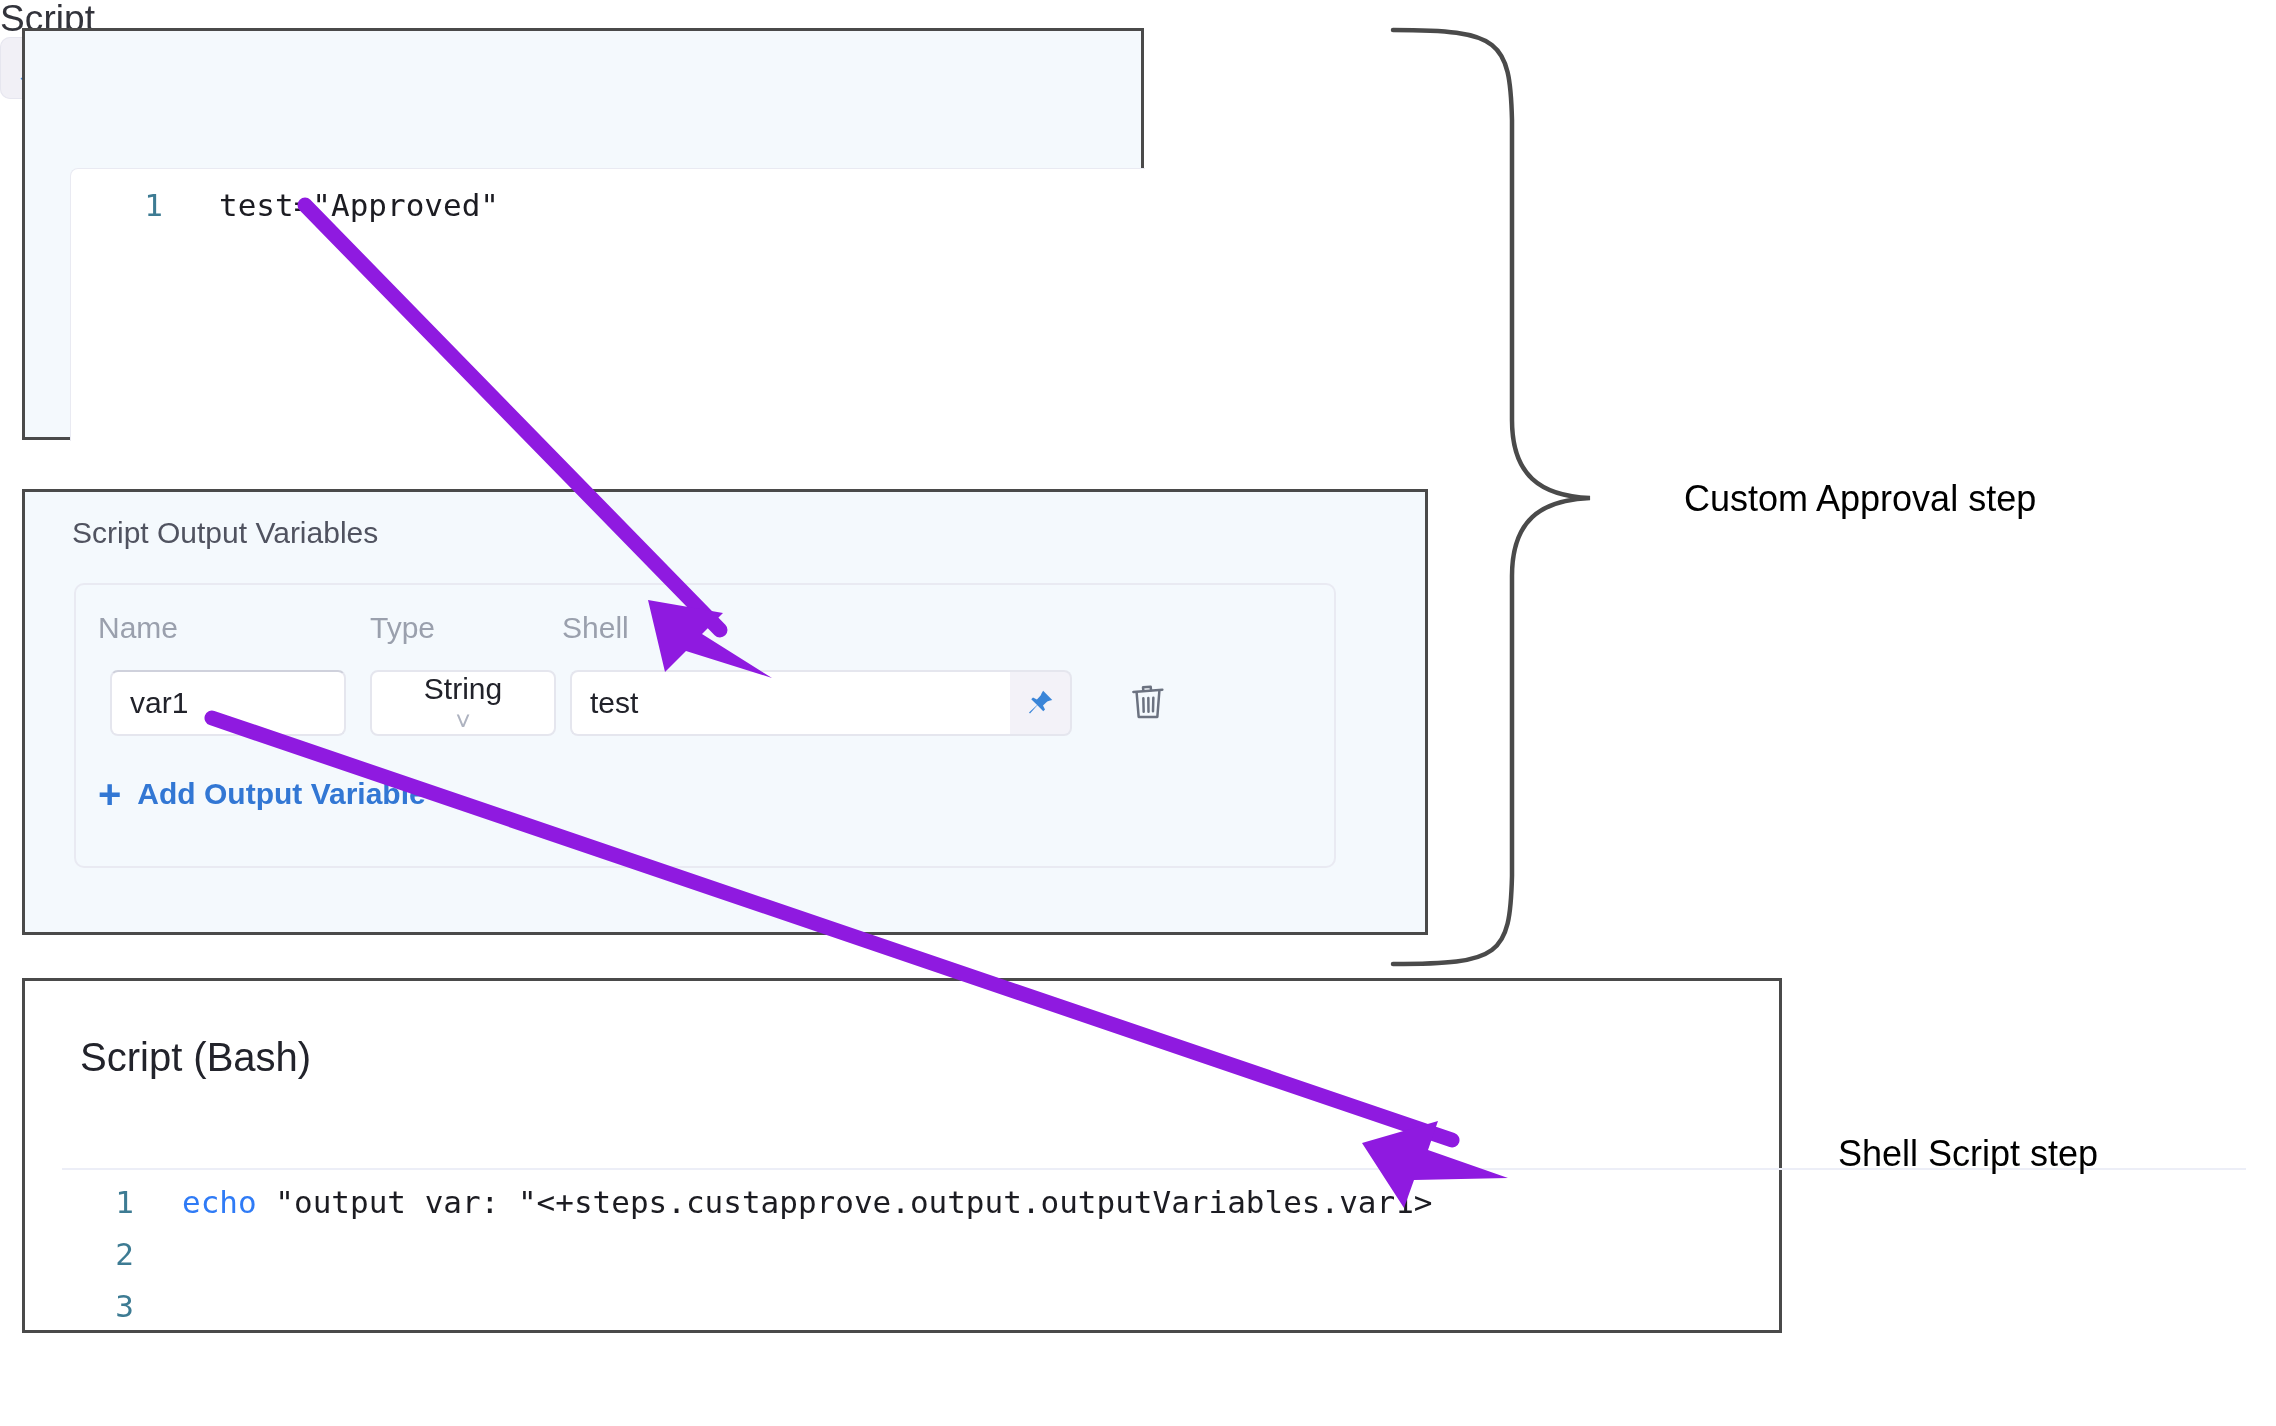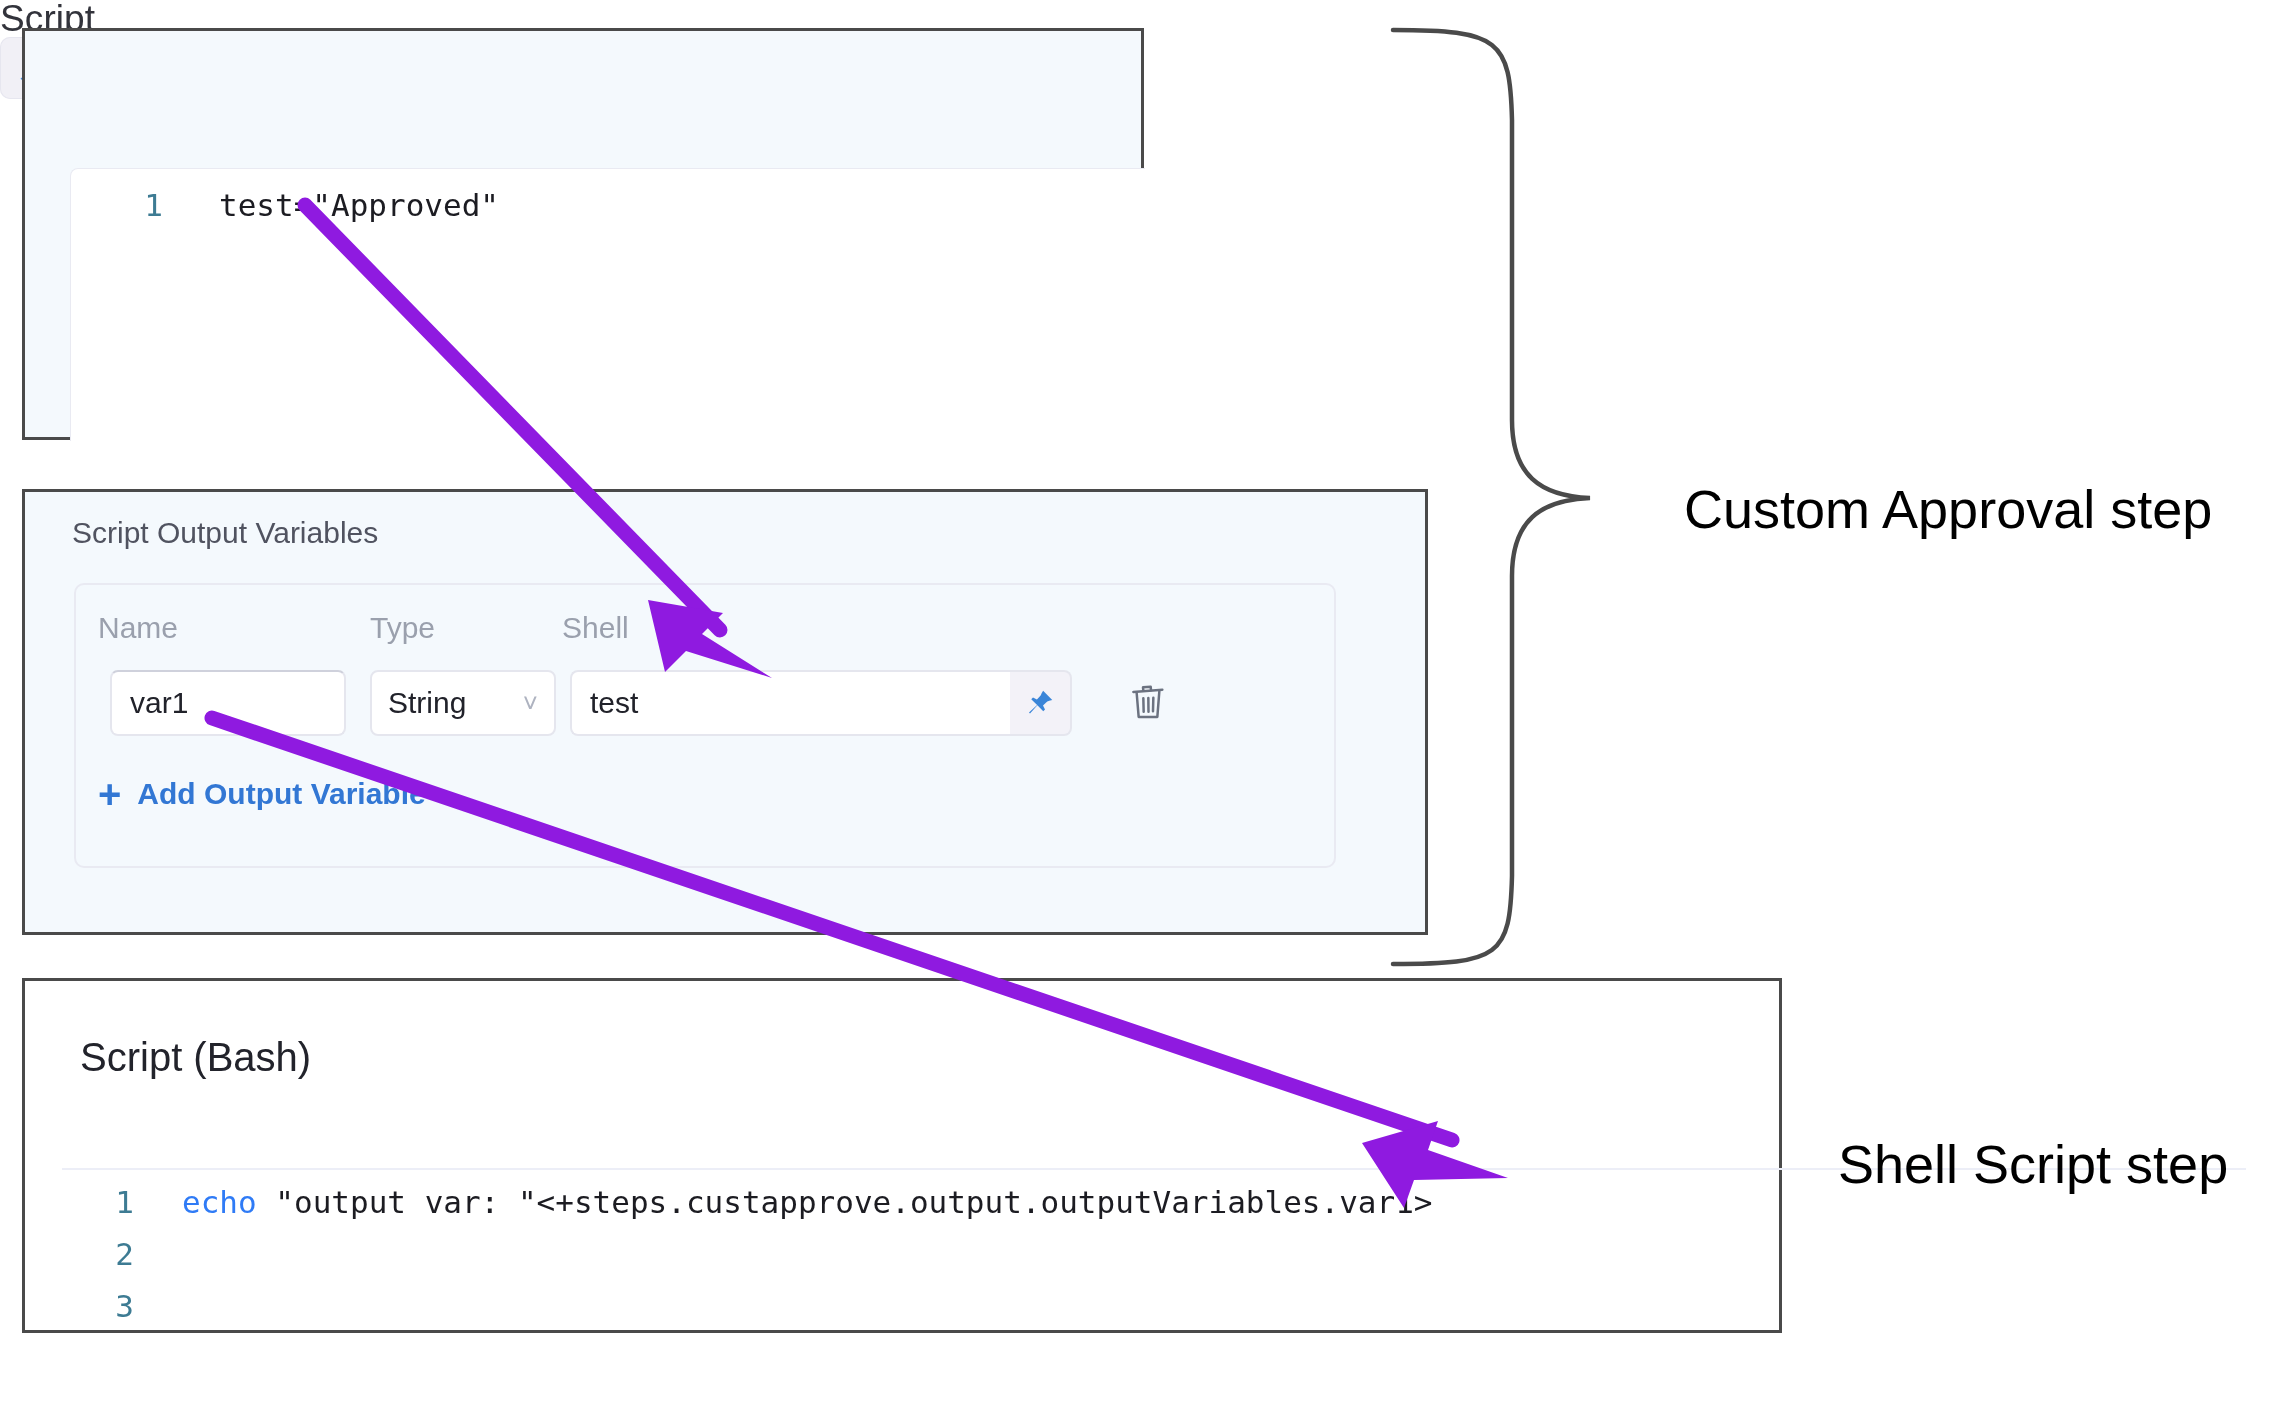--- a/index.html
+++ b/index.html
@@ -127,21 +127,21 @@
     background: #ffffff;
     border: 2px solid #e5e6ee;
     border-radius: 8px;
     height: 66px;
     display: flex;
     align-items: center;
     font-size: 30px;
     color: #21222a;
   }
   .field.name-field { left: 12px; width: 236px; padding-left: 18px; border-top-color:#cfd1dc; }
-  .field.type-field { left: 272px; width: 186px; padding-left: 16px; justify-content: space-between; padding-right: 16px; }
+  .field.type-field { left: 272px; width: 186px; padding-left: 16px; justify-content: space-between; padding-right: 16px; flex-direction: column; }
   .field.value-field { left: 464px; width: 448px; padding-left: 18px; border-right: none; border-top-right-radius:0; border-bottom-right-radius:0;margin-left:8px;}
   .chevron { color: #aeb3c0; font-size: 26px; line-height: 1; }
 
   .value-pin {
     position: absolute;
     left: 912px;
     top: 0;
     width: 62px;
     height: 66px;
     box-sizing: border-box;
@@ -206,21 +206,21 @@
     border-top: 2px solid #eceef7;
     padding-top: 14px;
   }
   .bash-editor .code-line { margin-bottom: 16px; }
   .bash-editor .ln { width: 72px; }
   .bash-editor .code-txt { margin-left: 48px; }
 
   
   .anno-label {
     position: absolute;
-    font-size: 54px;
+    font-size: 36px;
     color: #000000;
     white-space: nowrap;
   }
   #label-custom-approval { left: 1684px; top: 478px; }
   #label-shell-script    { left: 1838px; top: 1133px; }
 
   
   .overlay {
     position: absolute;
     left: 0; top: 0;

